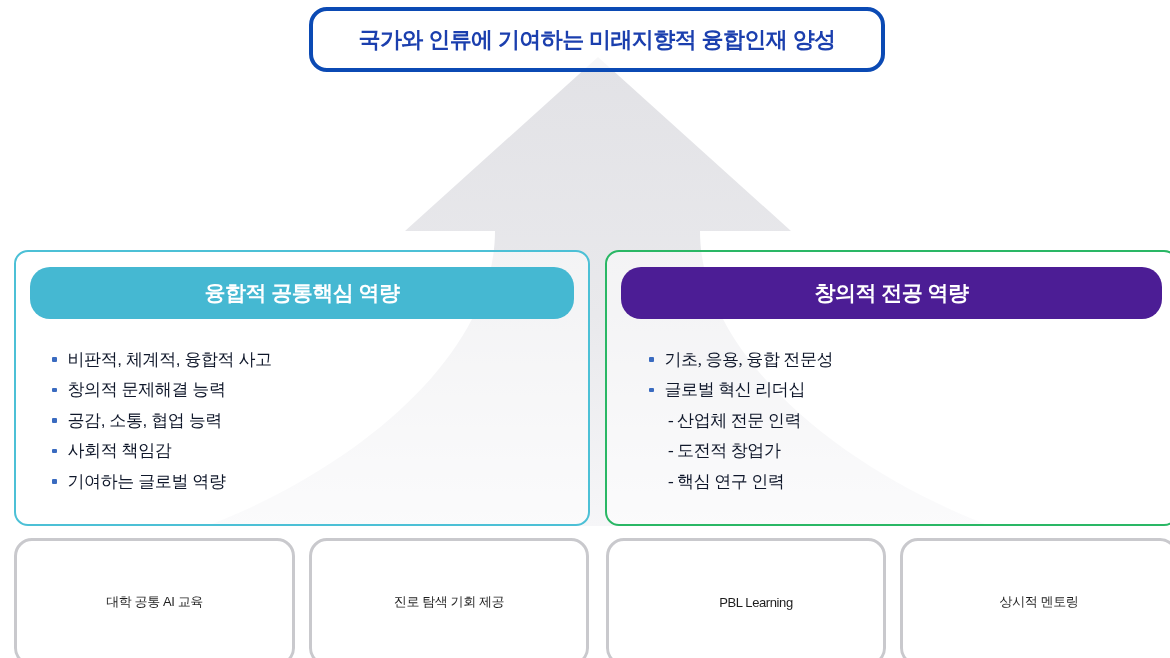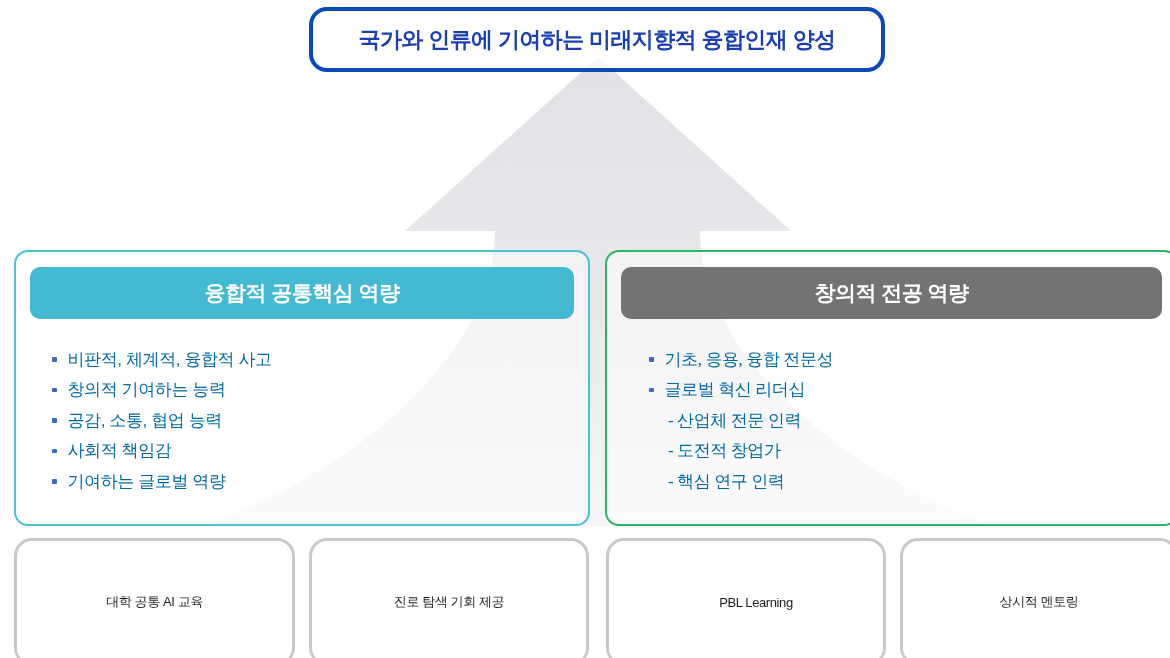--- a/index.html
+++ b/index.html
@@ -45,39 +45,39 @@
     background: rgba(255,255,255,0.5);
     border-radius: 14px;
     z-index: 2;
   }
   .panel-left  { left: 2px;   width: 576px; border: 2.5px solid #4cc0d6; }
   .panel-right { left: 593px; width: 573px; border: 2.5px solid #2ab765; }
 
   .panel-header {
     margin: 15px 14px 0 14px;
     height: 52px;
-    border-radius: 10px;
+    border-radius: 20px;
     display: flex; align-items: center; justify-content: center;
     color: #ffffff;
     font-size: 21px;
     font-weight: 700;
     letter-spacing: -0.5px;
   }
   .panel-left  .panel-header { background: #45b8d2; }
-  .panel-right .panel-header { background: #737373; }
+  .panel-right .panel-header { background: #4c1d95; }
 
   .panel-list { margin: 25px 0 0 36px; }
   .panel-right .panel-list { margin-left: 42px; font-family: Liberation Serif, serif; }
 
   .list-item {
     display: flex; align-items: center;
     height: 30.5px;
     font-size: 17px;
     font-weight: 500;
-    color: #0369a1;
+    color: #0f172a;
     letter-spacing: -0.4px;
   }
   .bullet-dot {
     display: inline-block;
     width: 4.5px; height: 4.5px;
     border-radius: 1px;
     background: #3a6bc0;
     margin-right: 11px;
     flex: 0 0 auto;
   }
@@ -135,21 +135,21 @@
     <div class="panel-header">
       <span>융합적 공통핵심 역량</span>
     </div>
     <div class="panel-list">
       <div class="list-item">
         <span class="bullet-dot"></span>
         <span>비판적, 체계적, 융합적 사고</span>
       </div>
       <div class="list-item">
         <span class="bullet-dot"></span>
-        <span>창의적 기여하는 능력</span>
+        <span>창의적 문제해결 능력</span>
       </div>
       <div class="list-item">
         <span class="bullet-dot"></span>
         <span>공감, 소통, 협업 능력</span>
       </div>
       <div class="list-item">
         <span class="bullet-dot"></span>
         <span>사회적 책임감</span>
       </div>
       <div class="list-item">

